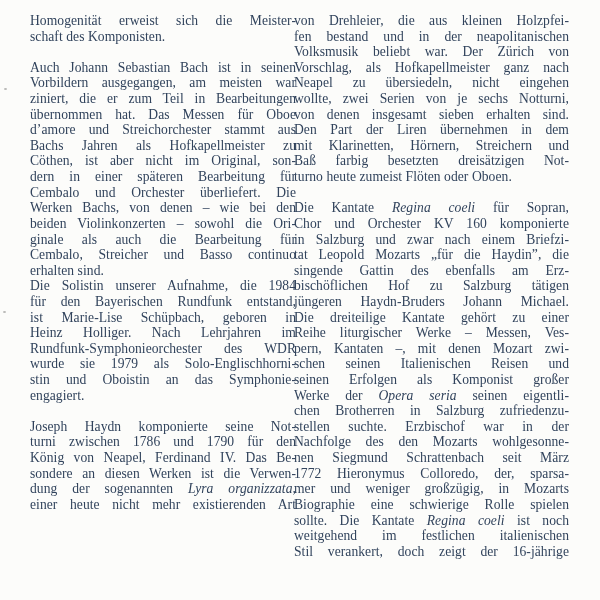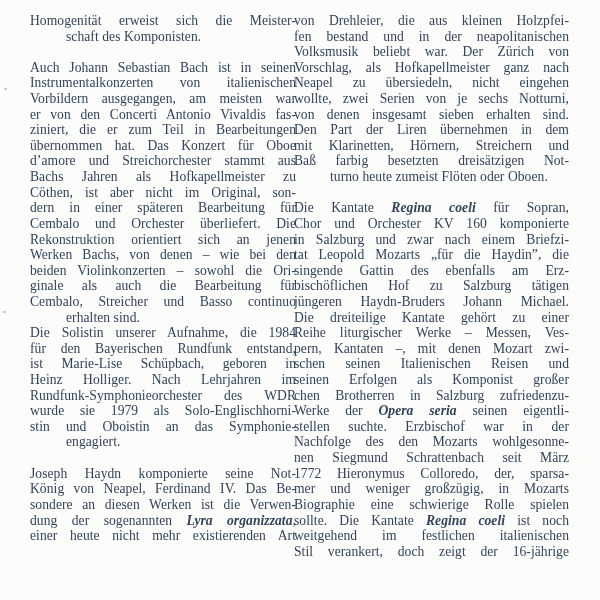--- a/index.html
+++ b/index.html
@@ -37,74 +37,70 @@
     line-height: 15.62px;
     font-size: 13.6px;
     letter-spacing: 0.05px;
     text-align: justify;
     text-align-last: justify;
     overflow: hidden;
     white-space: normal;
   }
   .line.last {
     text-align-last: left;
-    margin-left: 36px;
   }
   .gap {
     height: 15.62px;
   }
   .line i {
     font-style: italic;
-    font-weight: bold;
   }
   .speck {
     position: absolute;
     background: #b9b9b6;
     border-radius: 50%;
   }
   .speck-1 { left: 4px; top: 88px;  width: 3px; height: 2px; }
   .speck-2 { left: 3px; top: 311px; width: 3px; height: 2px; }
 </style>
 </head>
 <body style="background: rgb(252, 252, 250);">
 
 <div class="page" style="color: rgb(49, 67, 92);">
   <div class="speck speck-1"></div>
   <div class="speck speck-2"></div>
   <div class="col col-left">
       <div class="line">Homogenität erweist sich die Meister-</div>
       <div class="line last">schaft des Komponisten.</div>
       <div class="gap"></div>
       <div class="line">Auch Johann Sebastian Bach ist in seinen</div>
-      <div class="line">Instrumentalkonzerten von italienischen</div>
       <div class="line">Vorbildern ausgegangen, am meisten war</div>
-      <div class="line">er von den Concerti Antonio Vivaldis fas-</div>
       <div class="line">ziniert, die er zum Teil in Bearbeitungen</div>
-      <div class="line">übernommen hat. Das Konzert für Oboe</div>
+      <div class="line">übernommen hat. Das Messen für Oboe</div>
       <div class="line">d’amore und Streichorchester stammt aus</div>
       <div class="line">Bachs Jahren als Hofkapellmeister zu</div>
       <div class="line">Cöthen, ist aber nicht im Original, son-</div>
       <div class="line">dern in einer späteren Bearbeitung für</div>
       <div class="line">Cembalo und Orchester überliefert. Die</div>
-      <div class="line">Rekonstruktion orientiert sich an jenen</div>
       <div class="line">Werken Bachs, von denen – wie bei den</div>
       <div class="line">beiden Violinkonzerten – sowohl die Ori-</div>
       <div class="line">ginale als auch die Bearbeitung für</div>
       <div class="line">Cembalo, Streicher und Basso continuo</div>
       <div class="line last">erhalten sind.</div>
       <div class="line">Die Solistin unserer Aufnahme, die 1984</div>
       <div class="line">für den Bayerischen Rundfunk entstand,</div>
       <div class="line">ist Marie-Lise Schüpbach, geboren in</div>
       <div class="line">Heinz Holliger. Nach Lehrjahren im</div>
       <div class="line">Rundfunk-Symphonieorchester des WDR</div>
       <div class="line">wurde sie 1979 als Solo-Englischhorni-</div>
       <div class="line">stin und Oboistin an das Symphonie-</div>
       <div class="line last">engagiert.</div>
       <div class="gap"></div>
       <div class="line">Joseph Haydn komponierte seine Not-</div>
+      <div class="line">turni zwischen 1786 und 1790 für den</div>
       <div class="line">König von Neapel, Ferdinand IV. Das Be-</div>
       <div class="line">sondere an diesen Werken ist die Verwen-</div>
       <div class="line">dung der sogenannten <i>Lyra organizzata</i>,</div>
       <div class="line">einer heute nicht mehr existierenden Art</div>
     </div>
   <div class="col col-right">
       <div class="line">von Drehleier, die aus kleinen Holzpfei-</div>
       <div class="line">fen bestand und in der neapolitanischen</div>
       <div class="line">Volksmusik beliebt war. Der Zürich von</div>
       <div class="line">Vorschlag, als Hofkapellmeister ganz nach</div>
@@ -121,22 +117,22 @@
       <div class="line">in Salzburg und zwar nach einem Briefzi-</div>
       <div class="line">tat Leopold Mozarts „für die Haydin”, die</div>
       <div class="line">singende Gattin des ebenfalls am Erz-</div>
       <div class="line">bischöflichen Hof zu Salzburg tätigen</div>
       <div class="line">jüngeren Haydn-Bruders Johann Michael.</div>
       <div class="line">Die dreiteilige Kantate gehört zu einer</div>
       <div class="line">Reihe liturgischer Werke – Messen, Ves-</div>
       <div class="line">pern, Kantaten –, mit denen Mozart zwi-</div>
       <div class="line">schen seinen Italienischen Reisen und</div>
       <div class="line">seinen Erfolgen als Komponist großer</div>
+      <div class="line">Werke der <i>Opera seria</i> seinen eigentli-</div>
       <div class="line">chen Brotherren in Salzburg zufriedenzu-</div>
-      <div class="line">Werke der <i>Opera seria</i> seinen eigentli-</div>
       <div class="line">stellen suchte. Erzbischof war in der</div>
       <div class="line">Nachfolge des den Mozarts wohlgesonne-</div>
       <div class="line">nen Siegmund Schrattenbach seit März</div>
       <div class="line">1772 Hieronymus Colloredo, der, sparsa-</div>
       <div class="line">mer und weniger großzügig, in Mozarts</div>
       <div class="line">Biographie eine schwierige Rolle spielen</div>
       <div class="line">sollte. Die Kantate <i>Regina coeli</i> ist noch</div>
       <div class="line">weitgehend im festlichen italienischen</div>
       <div class="line">Stil verankert, doch zeigt der 16-jährige</div>
     </div>

